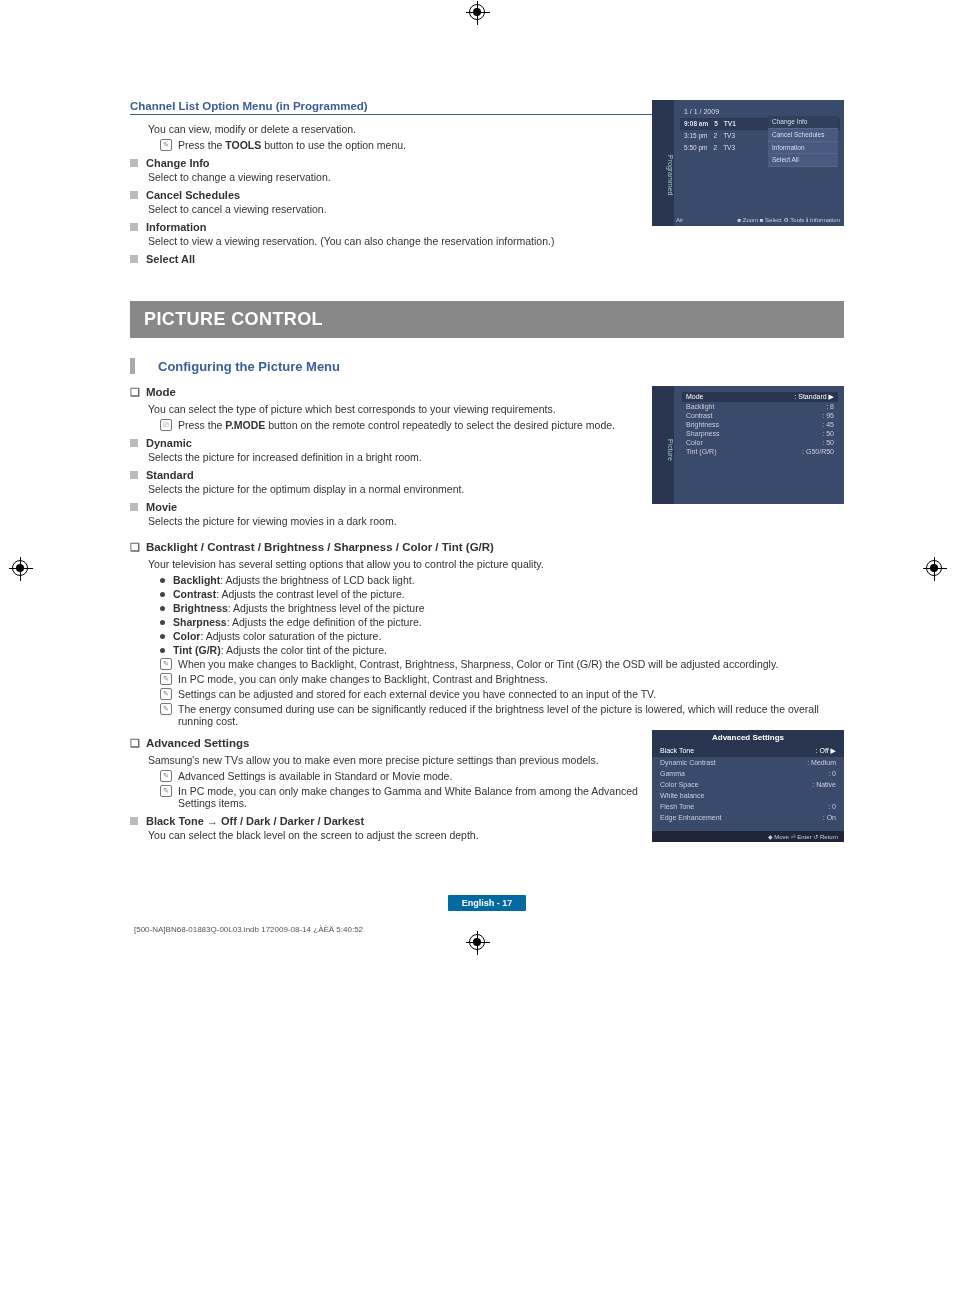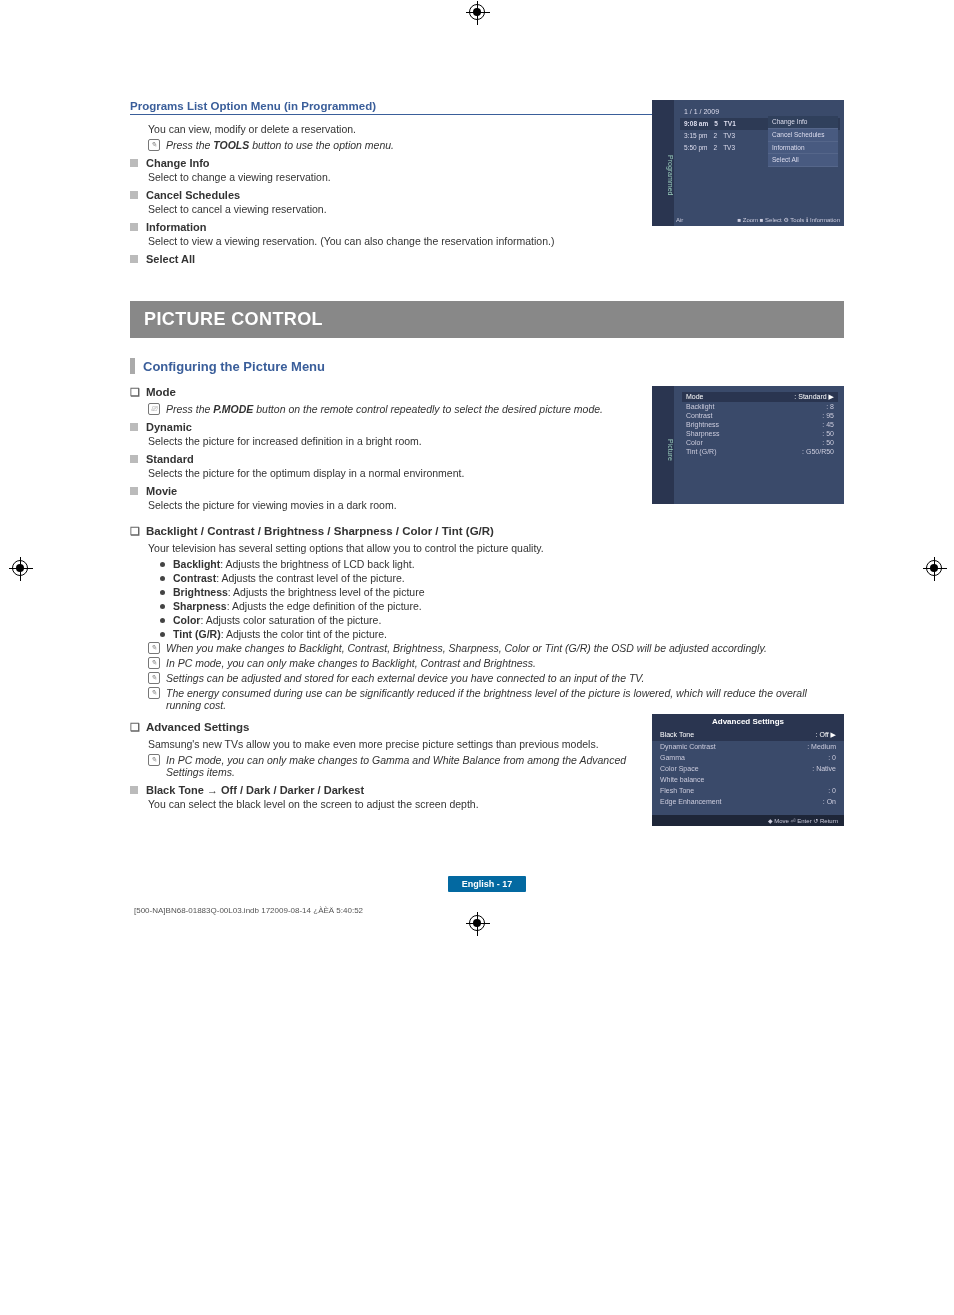--- a/index.html
+++ b/index.html
@@ -17,27 +17,27 @@
   .reg-left, .reg-right { position: absolute; top: 560px; }
   .reg-left { left: 12px; } .reg-right { right: 12px; }
   .reg-circ { width: 16px; height: 16px; border: 1px solid #000; border-radius: 50%; position: relative; }
   .reg-circ::before, .reg-circ::after { content: ""; position: absolute; background: #000; }
   .reg-circ::before { left: 50%; top: -4px; width: 1px; height: 24px; }
   .reg-circ::after { top: 50%; left: -4px; height: 1px; width: 24px; }
   .reg-circ .inner { position: absolute; inset: 3px; border-radius: 50%; background: #000; }
   .page { padding: 100px 110px 30px 130px; position: relative; }
   .section-title { font-size: 11.5px; font-weight: bold; color: #3a5e9a; border-bottom: 1px solid #3a5e9a; padding-bottom: 2px; margin-bottom: 8px; }
   .intro { margin-left: 18px; margin-bottom: 4px; }
-  .note-line { margin-left: 18px; display: flex; gap: 6px; margin-bottom: 3px; font-style: italic; }
+  .note-line { margin-left: 30px; display: flex; gap: 6px; margin-bottom: 3px; }
   .note-icon { width: 12px; height: 12px; border: 1px solid #777; border-radius: 2px; font-size: 7px; color: #777; display: flex; align-items: center; justify-content: center; flex: 0 0 12px; }
   .sq { display: inline-block; width: 8px; height: 8px; background: #bbb; margin-right: 8px; vertical-align: 0; }
   .item-head { font-weight: bold; margin-bottom: 2px; margin-top: 6px; font-size: 11px; }
   .item-body { margin-left: 18px; margin-bottom: 4px; }
   .big-band { background: #888; color: #fff; font-size: 18px; font-weight: bold; padding: 8px 14px; margin: 34px 0 20px; letter-spacing: .4px; }
-  .sub-head { display: flex; align-items: center; gap: 8px; margin-bottom: 12px; }
+  .sub-head { display: flex; align-items: center; gap: 23px; margin-bottom: 12px; }
   .sub-head .bar { width: 5px; height: 16px; background: #aaa; }
   .sub-head .txt { color: #3a5e9a; font-weight: bold; font-size: 13px; }
   .q-head { font-weight: bold; font-size: 11.5px; margin: 10px 0 4px; }
   .q-head::before { content: "❏"; color: #666; margin-right: 6px; font-size: 11px; }
   .bullet { margin-left: 30px; display: flex; gap: 8px; margin-bottom: 2px; text-align: center; }
   .bullet .dot { flex: 0 0 5px; height: 5px; border-radius: 50%; background: #444; margin-top: 4px; }
   .inline-b { font-weight: bold; }
   .float-box { float: right; width: 192px; margin-left: 12px; background: #3a4a6a; color: #dde; font-size: 6.5px; line-height: 1.2; }
   .fb1 { height: 126px; padding: 4px; position: relative; }
   .fb1 .side { position: absolute; left: 0; top: 0; bottom: 0; width: 22px; background: #2a3550; writing-mode: vertical-rl; text-align: center; font-size: 7px; padding-top: 24px; color:#9cb; }
@@ -116,21 +116,21 @@
       <span>Air</span>
       <span>
         <span>■ Zoom</span>
         <span>■ Select</span>
         <span>⚙ Tools</span>
         <span>ℹ Information</span>
       </span>
     </div>
   </div>
 
-  <div class="section-title">Programs List Option Menu (in Programmed)</div>
+  <div class="section-title">Channel List Option Menu (in Programmed)</div>
   <p class="intro">You can view, modify or delete a reservation.</p>
   <div class="note-line">
     <span class="note-icon">✎</span>
     <span>Press the <span class="inline-b">TOOLS</span> button to use the option menu.</span>
   </div>
 
   <div class="item-head"><span class="sq"></span><span>Change Info</span></div>
   <p class="item-body">Select to change a viewing reservation.</p>
 
   <div class="item-head"><span class="sq"></span><span>Cancel Schedules</span></div>
@@ -178,20 +178,21 @@
           <span>: 50</span>
         </div>
       <div class="mrow">
           <span>Tint (G/R)</span>
           <span>: G50/R50</span>
         </div>
     </div>
   </div>
 
   <div class="q-head">Mode</div>
+  <p class="item-body">You can select the type of picture which best corresponds to your viewing requirements.</p>
   <div class="note-line">
     <span class="note-icon">⎚</span>
     <span>Press the <span class="inline-b">P.MODE</span> button on the remote control repeatedly to select the desired picture mode.</span>
   </div>
 
   <div class="item-head"><span class="sq"></span><span>Dynamic</span></div>
   <p class="item-body">Selects the picture for increased definition in a bright room.</p>
   <div class="item-head"><span class="sq"></span><span>Standard</span></div>
   <p class="item-body">Selects the picture for the optimum display in a normal environment.</p>
   <div class="item-head"><span class="sq"></span><span>Movie</span></div>
@@ -275,20 +276,24 @@
         <span>: On</span>
       </div>
     <div style="height:8px"></div>
     <div class="ftr">◆ Move    ⏎ Enter    ↺ Return</div>
   </div>
 
   <div class="q-head">Advanced Settings</div>
   <p class="item-body">Samsung's new TVs allow you to make even more precise picture settings than previous models.</p>
   <div class="note-line">
       <span class="note-icon">✎</span>
+      <span>Advanced Settings is available in Standard or Movie mode.</span>
+    </div>
+  <div class="note-line">
+      <span class="note-icon">✎</span>
       <span>In PC mode, you can only make changes to Gamma and White Balance from among the Advanced Settings items.</span>
     </div>
 
   <div class="item-head"><span class="sq"></span><span>Black Tone → Off / Dark / Darker / Darkest</span></div>
   <p class="item-body">You can select the black level on the screen to adjust the screen depth.</p>
 
   <div class="clear"></div>
 
   <div class="page-num"><span>English - 17</span></div>
 

